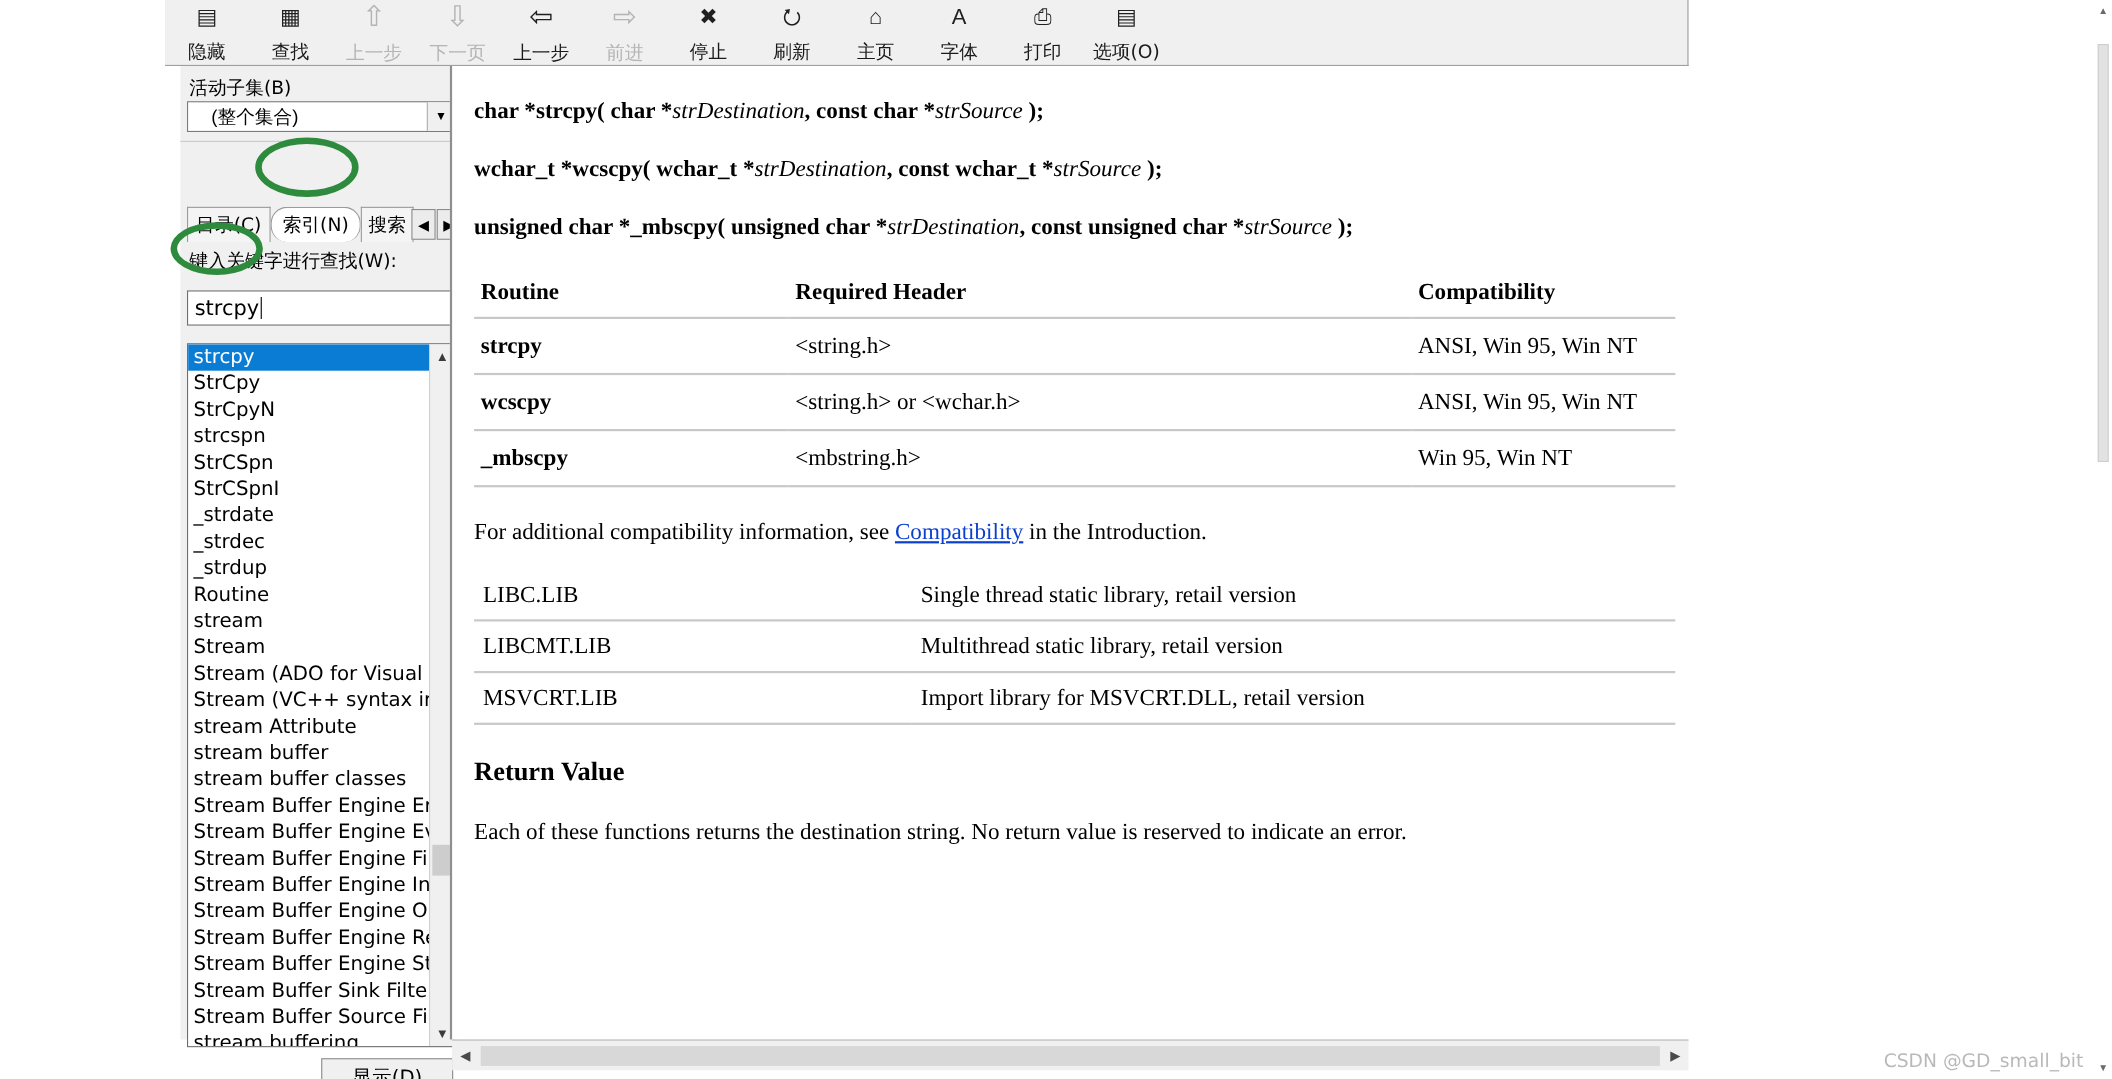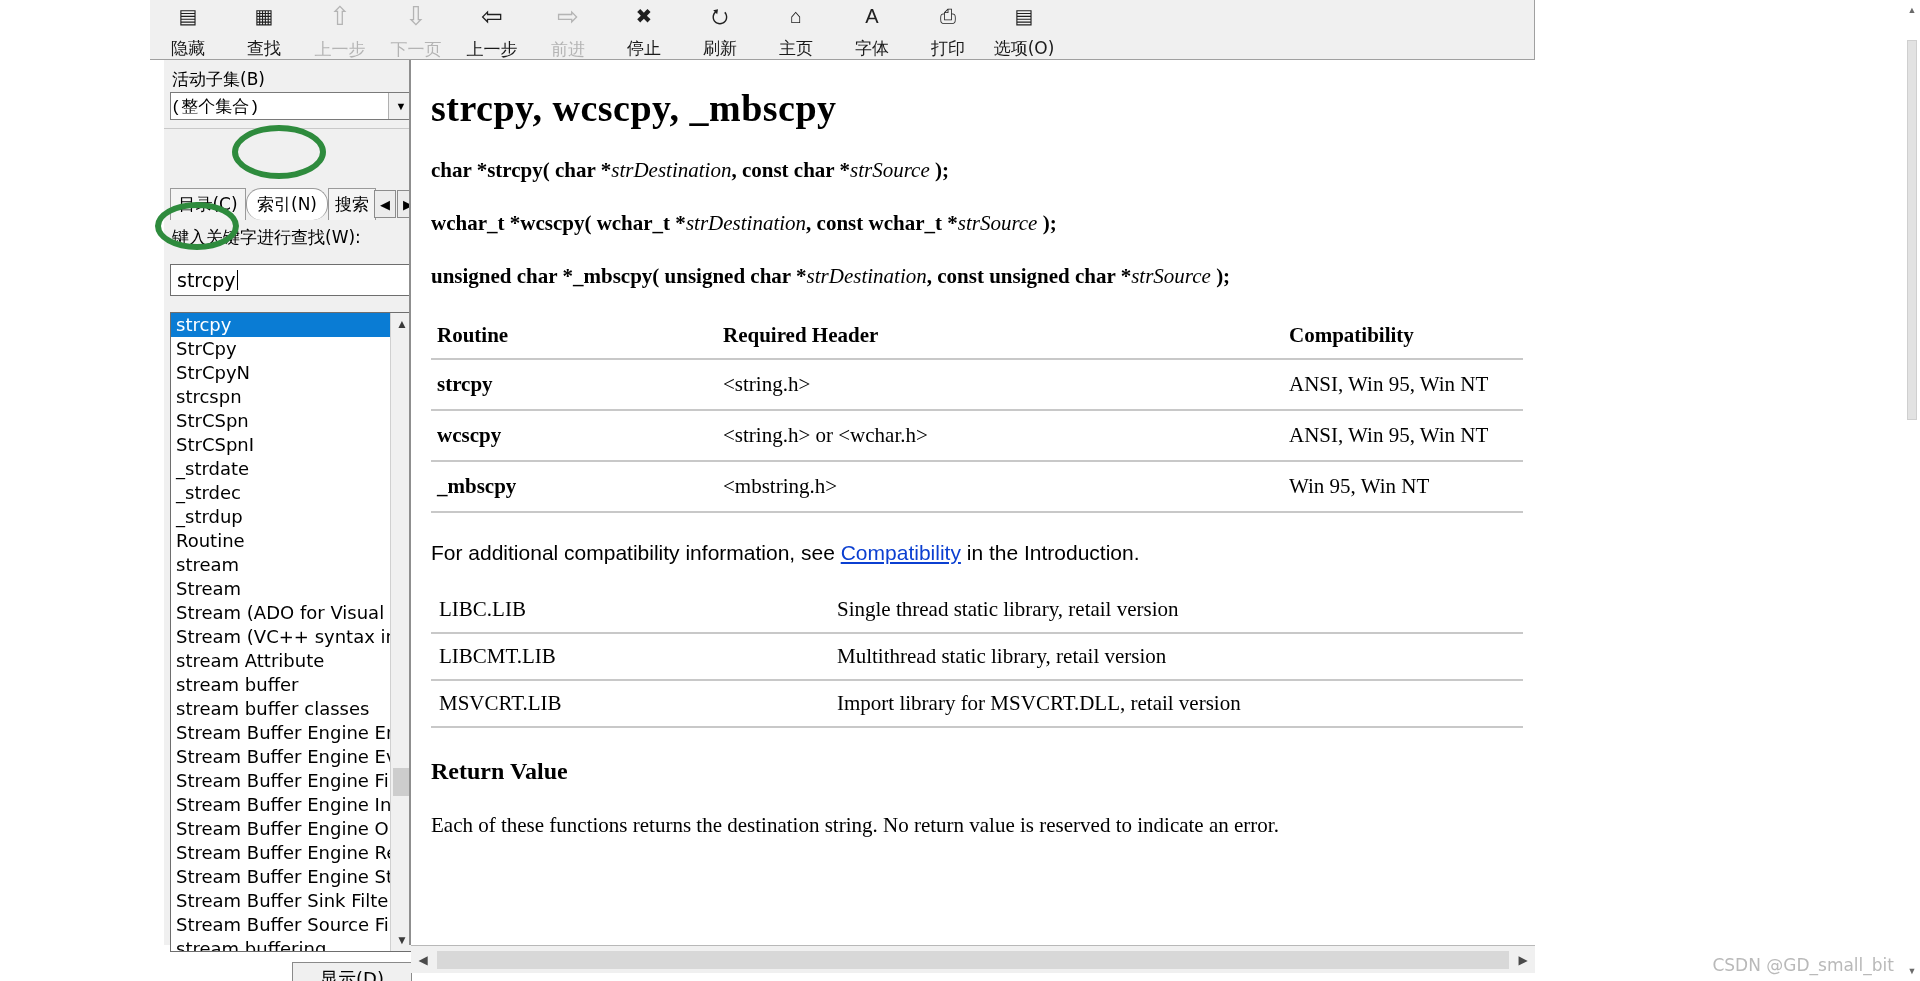--- a/index.html
+++ b/index.html
@@ -95,23 +95,23 @@
     height: 28px;
     background: #ffffff;
     border: 1px solid #7a7a7a;
     box-sizing: border-box;
     display: flex;
     align-items: center;
   }
   .combo-text {
     flex: 1;
     font-size: 17px;
-    padding-left: 0;
-    color: #000;
-    font-family: Liberation Mono, monospace;
+    padding-left: 21px;
+    color: #000;
+    font-family: Liberation Sans, sans-serif;
     white-space: nowrap;
     overflow: hidden;
   }
   .combo-btn {
     width: 24px;
     height: 26px;
     background: #f0f0f0;
     border-left: 1px solid #b0b0b0;
     display: flex;
     align-items: center;
@@ -349,21 +349,21 @@
     vertical-align: top;
   }
   .tbl td.rt { font-weight: bold; }
   .col-a { width: 280px; }
   .col-b { width: 560px; }
 
   .compat-line {
     font-size: 21px;
     color: #000;
     margin: 28px 0 0 8px;
-    font-family: Liberation Sans, sans-serif;
+    font-family: Liberation Serif, serif;
   }
   .compat-line a {
     color: #0b3fd1;
     text-decoration: underline;
   }
   .h2 {
     font-size: 24px;
     font-weight: bold;
     color: #000;
     margin: 30px 0 0 8px;
@@ -579,21 +579,20 @@
         <div class="vs-thumb"></div>
         <div class="vs-arrow bottom">▼</div>
       </div>
     </div>
 
     <div class="showbtn">显示(D)</div>
   </div>
 
   <div class="content">
 
-    <div class="doc-title">strcpy, wcscpy, _mbscpy</div>
 
 
     <div id="signatures">
         <div class="sig"><span>char *strcpy( char *</span><i>strDestination</i><span>, const char *</span><i>strSource</i><span> );</span></div>
         <div class="sig"><span>wchar_t *wcscpy( wchar_t *</span><i>strDestination</i><span>, const wchar_t *</span><i>strSource</i><span> );</span></div>
         <div class="sig"><span>unsigned char *_mbscpy( unsigned char *</span><i>strDestination</i><span>, const unsigned char *</span><i>strSource</i><span> );</span></div>
       </div>
 
     <table class="tbl">
       <thead>

